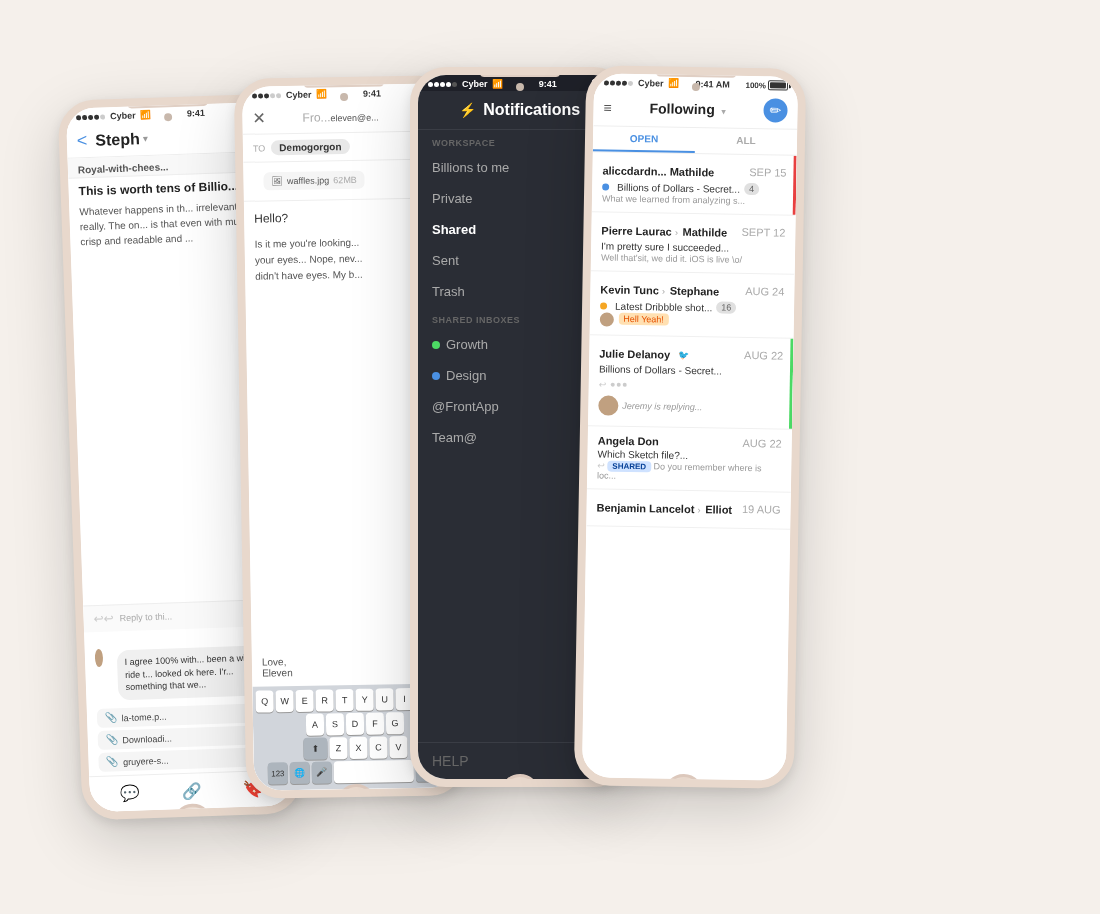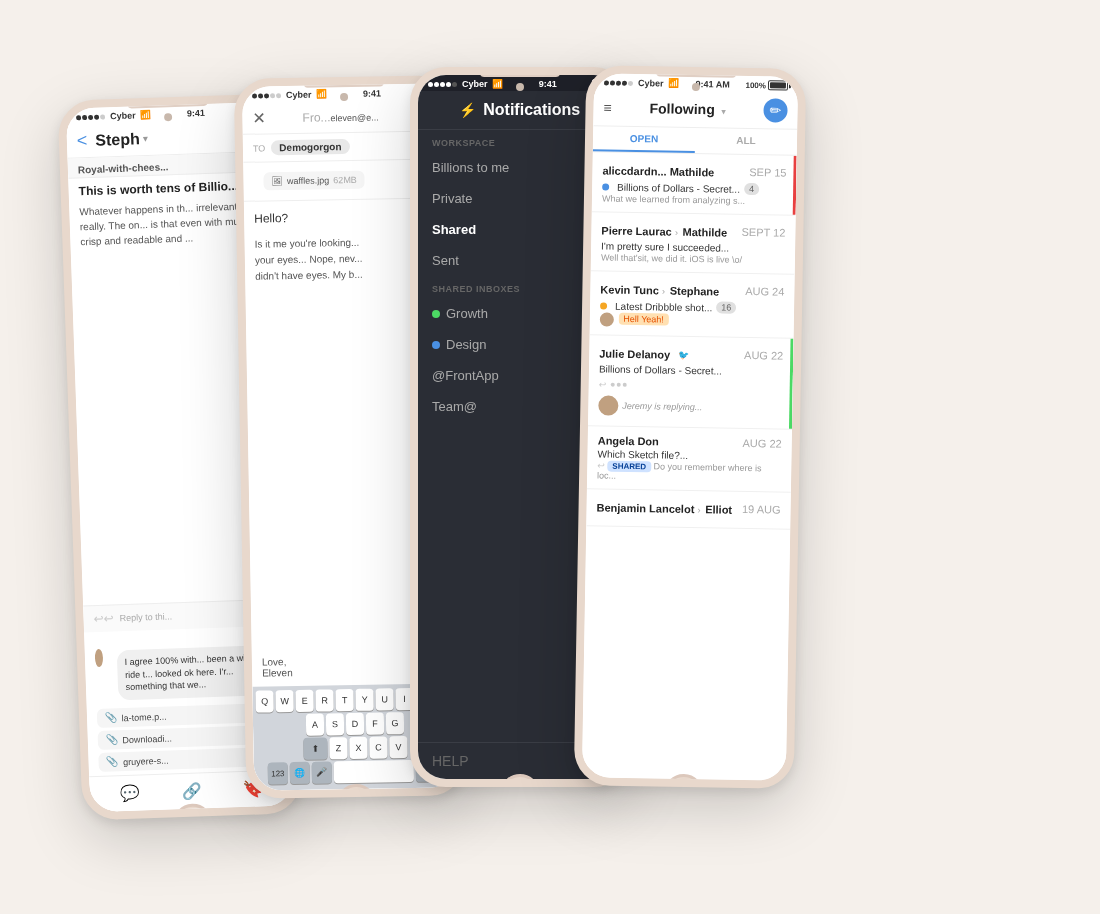--- a/index.html
+++ b/index.html
@@ -712,20 +712,21 @@
     <div class="screen">
       <div class="sidebar-header">
         <span class="lightning-icon">⚡</span>
         <span class="notifications-title">Notifications</span>
       </div>
       <div class="sidebar-section-label">WORKSPACE</div>
       <div class="sidebar-item">Billions to me</div>
       <div class="sidebar-item">Private</div>
       <div class="sidebar-item active">Shared</div>
       <div class="sidebar-item">Sent</div>
+      <div class="sidebar-item">Trash</div>
       <div class="sidebar-section-label">SHARED INBOXES</div>
       <div class="sidebar-item">
         <span class="inbox-dot" style="background:#4cd964;"></span>Growth
       </div>
       <div class="sidebar-item">
         <span class="inbox-dot" style="background:#4a90e2;"></span>Design
       </div>
       <div class="sidebar-item">@FrontApp</div>
       <div class="sidebar-item">Team@</div>
       <div class="sidebar-footer">

